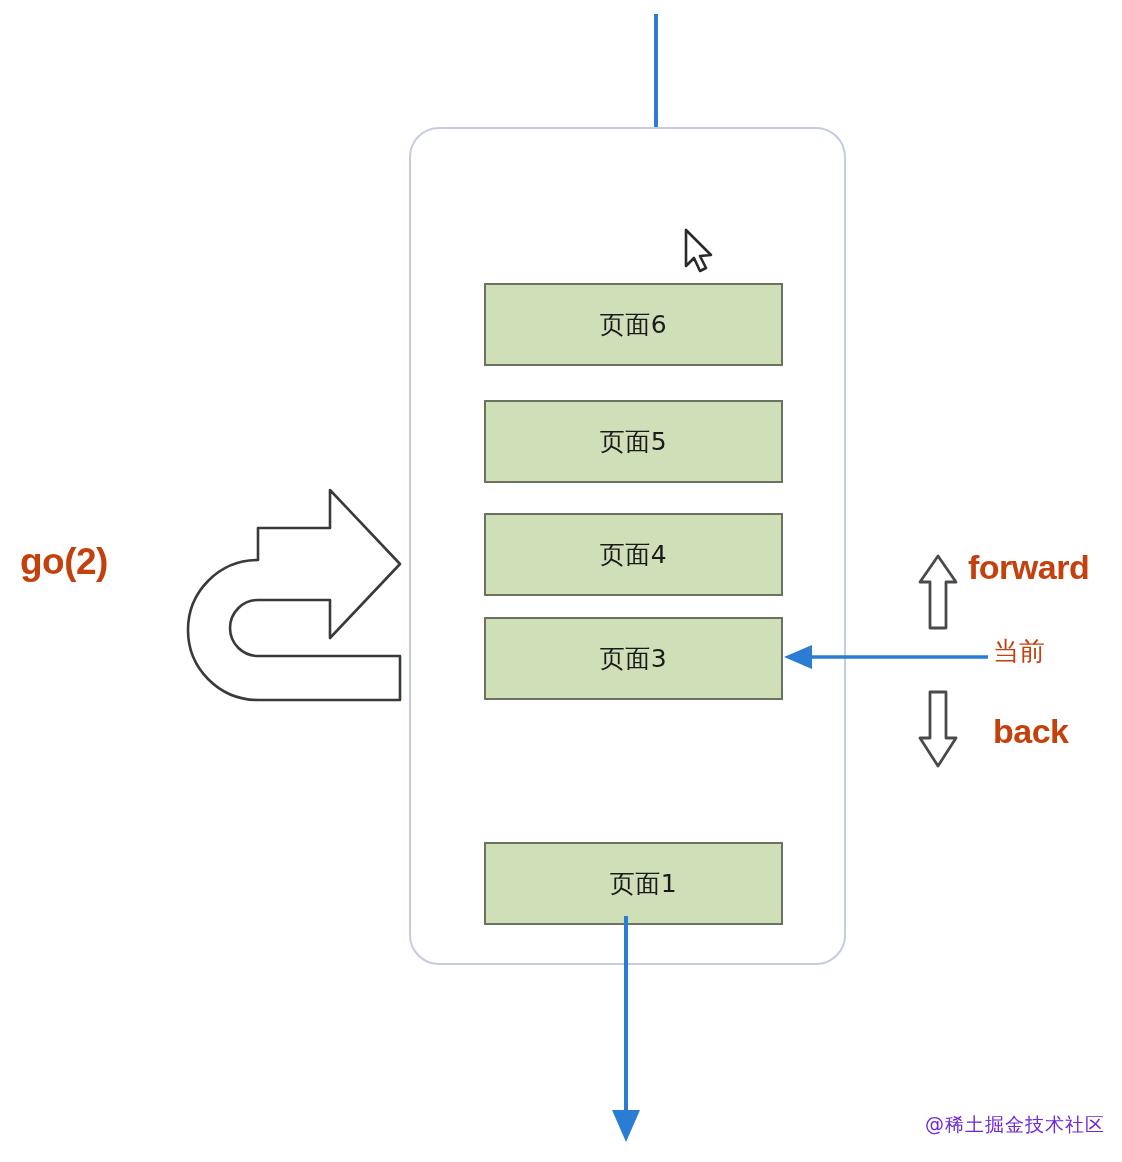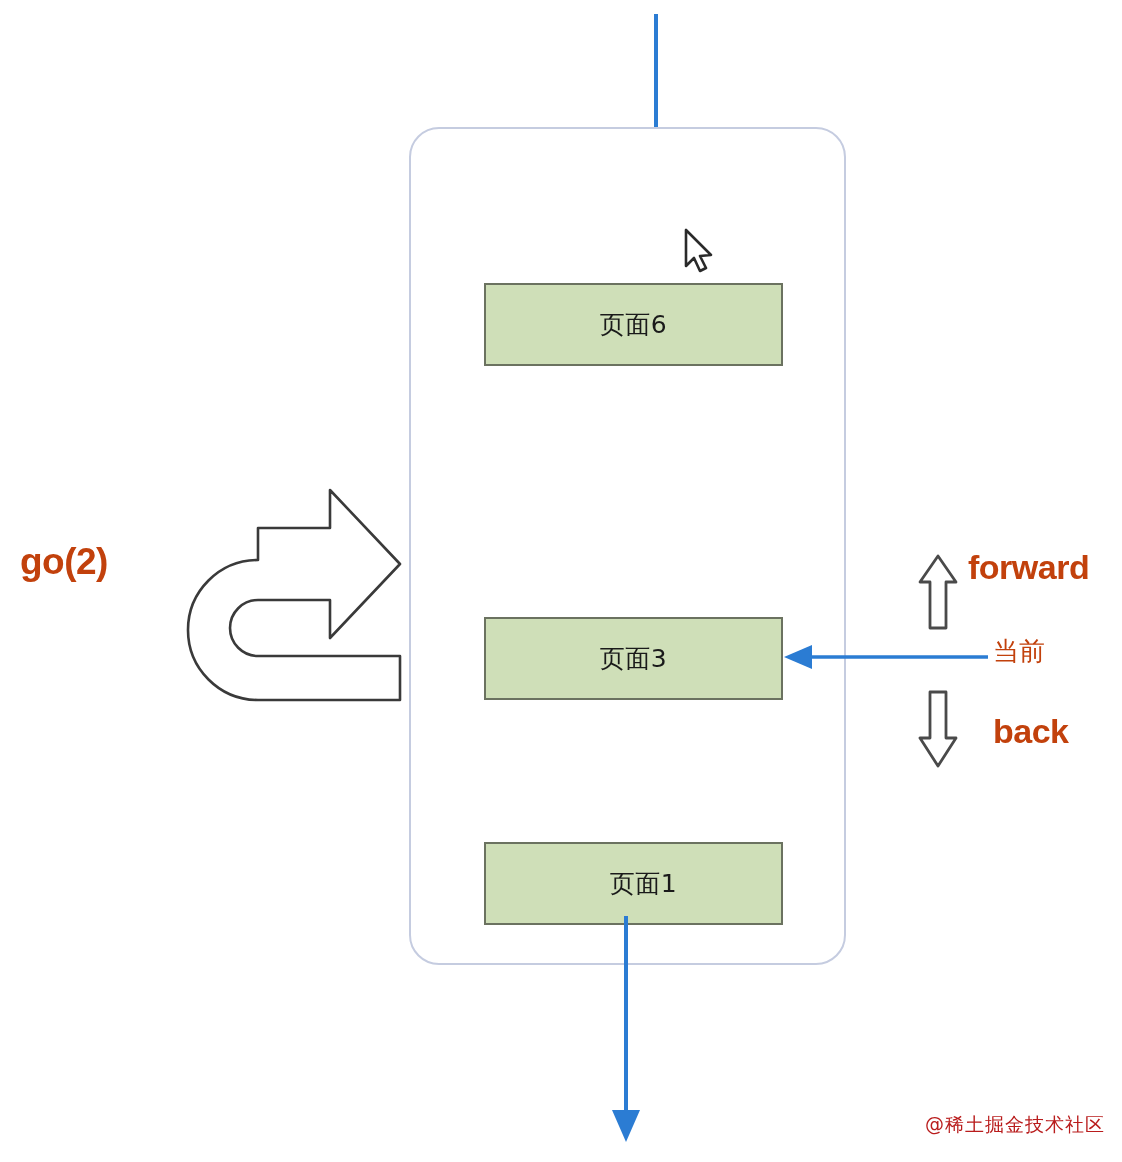--- a/index.html
+++ b/index.html
@@ -112,21 +112,21 @@
     left: 682px;
     top: 228px;
   }
 
   
   #watermark {
     position: absolute;
     left: 925px;
     top: 1112px;
     font-size: 19px;
-    color: #b91c1c;
+    color: #6d28d9;
     font-family: "DejaVu Sans", "Liberation Sans", sans-serif;
     white-space: nowrap;
     letter-spacing: 1px;
   }
 </style>
 </head>
 <body>
 
 <div id="canvas">
 
@@ -135,20 +135,22 @@
     <polygon points="28,172 14,140 42,140" fill="#2b7cd3"></polygon>
   </svg>
 
   <div id="history-container"></div>
 
   <svg id="mouse-cursor" width="36" height="48" viewBox="0 0 36 48">
     <path d="M4 2 L4 38 L12 30 L18 43 L24 40 L18 28 L29 27 Z" fill="#ffffff" stroke="#2a2a2a" stroke-width="2.6" stroke-linejoin="round"></path>
   </svg>
 
   <div class="page-box" style="top:283px;">页面6</div>
+  <div class="page-box" style="top:400px;">页面5</div>
+  <div class="page-box" style="top:513px;">页面4</div>
   <div class="page-box" style="top:617px;">页面3</div>
   <div class="page-box" style="top:842px;padding-left:20px;">页面1</div>
 
   <svg class="blue-arrow" style="left:598px; top:912px;" width="60" height="240" viewBox="0 0 60 240">
     <line x1="28" y1="4" x2="28" y2="206" stroke="#2b7cd3" stroke-width="4"></line>
     <polygon points="28,230 14,198 42,198" fill="#2b7cd3"></polygon>
   </svg>
 
   <div id="go-label">go(2)</div>
 

